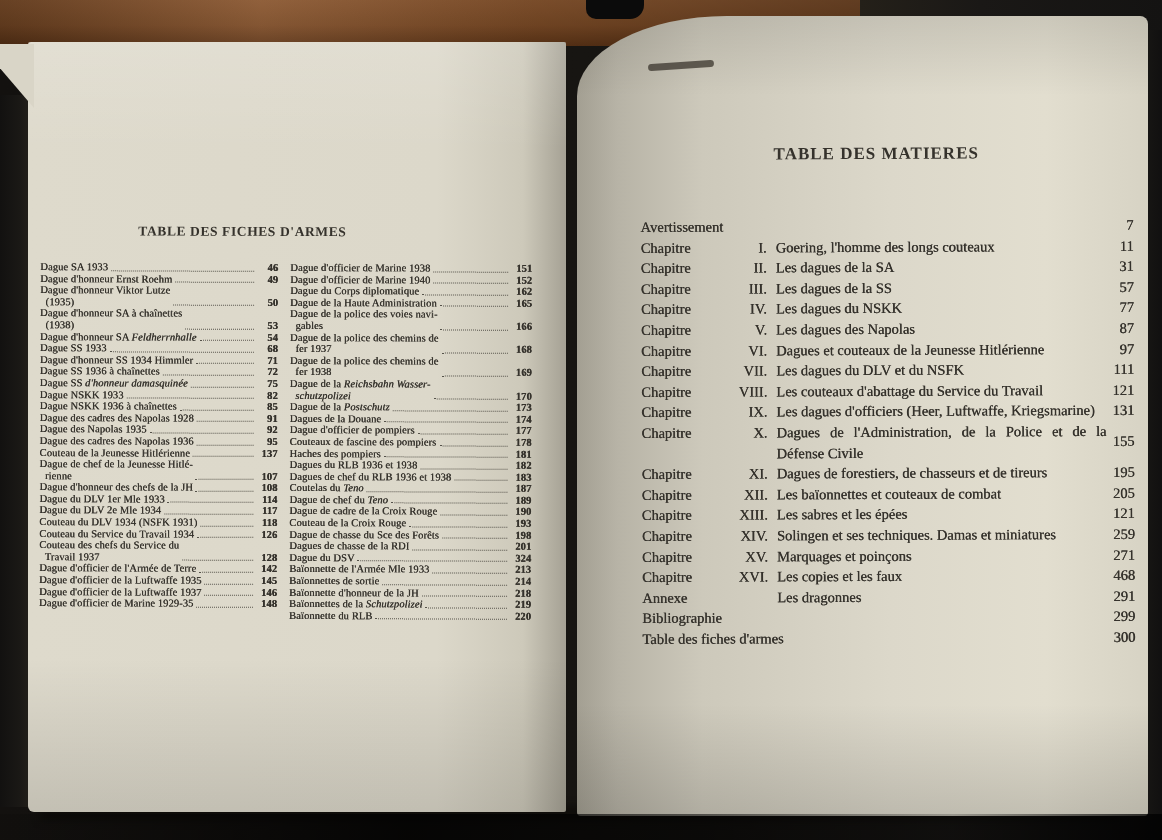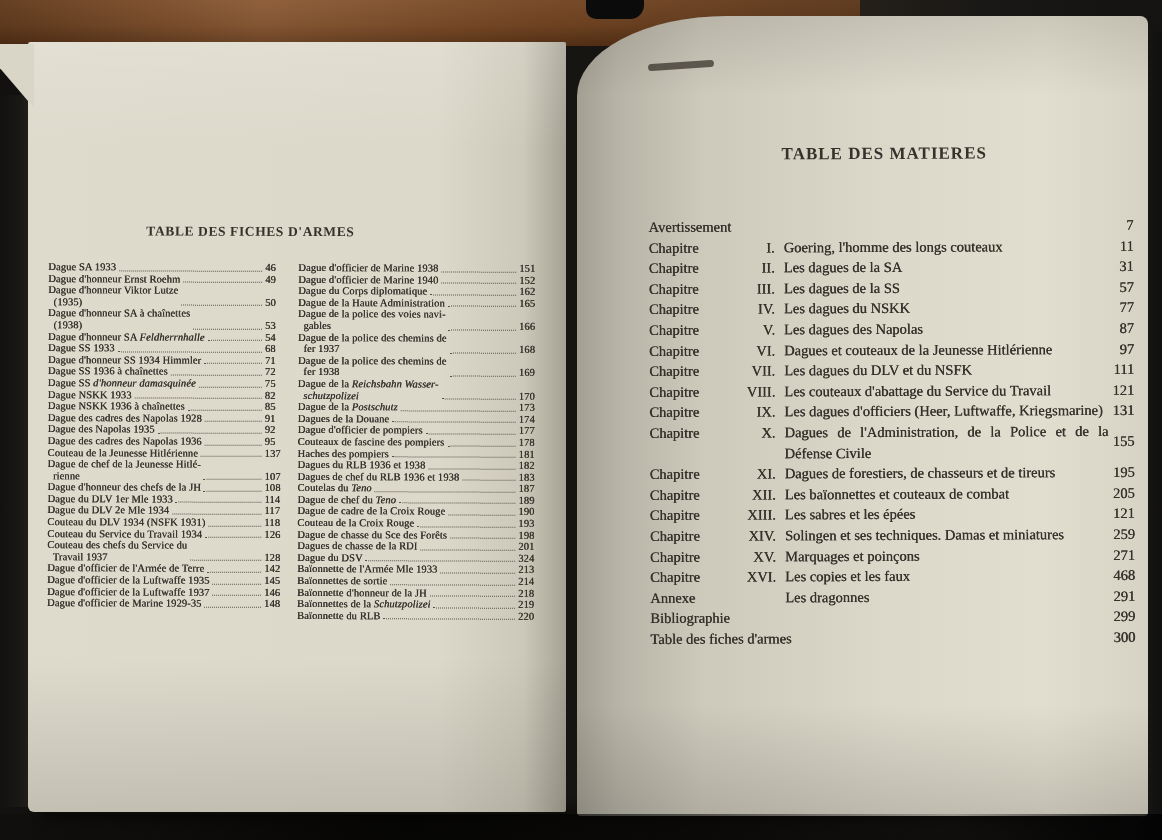--- a/index.html
+++ b/index.html
@@ -21,21 +21,21 @@
     background:linear-gradient(90deg,#121110 0%,#1b1916 70%,#23201a 100%);}
   .side-dark-right{position:absolute;right:0;top:30px;width:22px;height:790px;
     background:linear-gradient(90deg,#191815 0%,#111010 100%);}
   .lp-topsliver{position:absolute;left:0;top:44px;width:34px;height:64px;background:#d9d5c7;
     clip-path:polygon(0 0,100% 0,100% 100%,0 38%);}
   .gutter-blob{position:absolute;left:586px;top:0;width:58px;height:19px;background:#0b0b0b;
     border-radius:0 0 14px 10px;}
   .edge-squiggle{position:absolute;left:648px;top:62px;width:66px;height:7px;background:#39342c;
     border-radius:4px;transform:rotate(-4deg);opacity:.75;}
   
-  .page{position:absolute;box-sizing:border-box;padding-left:8px;}
+  .page{position:absolute;box-sizing:border-box;}
   #left-page{left:28px;top:42px;width:538px;height:770px;border-radius:3px 2px 2px 6px;
     background:linear-gradient(90deg,#dedacc 0%,#dcd8ca 76%,#cdc9ba 92%,#a5a194 100%);}
   #left-page:after{content:"";position:absolute;inset:0;
     background:linear-gradient(180deg,rgba(255,255,255,.14) 0%,rgba(0,0,0,0) 14%,rgba(0,0,0,0) 80%,rgba(0,0,0,.12) 100%);}
   #right-page{left:577px;top:16px;width:571px;height:800px;
     border-radius:150px 8px 4px 4px / 80px 8px 4px 4px;
     background:linear-gradient(90deg,#a39f92 0%,#b7b3a6 7%,#cdc9bb 22%,#dcd8ca 55%,#e2decf 82%,#d7d3c4 100%);}
   #right-page:after{content:"";position:absolute;inset:0;border-radius:inherit;
     background:linear-gradient(180deg,rgba(0,0,0,.1) 0%,rgba(0,0,0,0) 10%,rgba(0,0,0,0) 86%,rgba(0,0,0,.14) 100%);}
   .page-shadow-bottom{position:absolute;left:40px;bottom:20px;width:1080px;height:14px;
@@ -43,21 +43,21 @@
   
   .lp-content{position:relative;z-index:2;padding:182px 14px 0 12px;transform:rotate(.2deg);}
   .lp-title{font-weight:700;font-size:13.5px;letter-spacing:.6px;margin-left:98px;white-space:nowrap;}
   .fiches-cols{display:flex;gap:12px;margin-top:22px;}
   .fcol{font-size:10.5px;line-height:11.6px;letter-spacing:.1px;}
   .fcol1{width:238px;}
   .fcol2{width:242px;}
   .arm{display:flex;align-items:flex-end;}
   .albl{white-space:pre-wrap;text-shadow:.3px 0 0 currentColor;}
   .dots{flex:1 1 6px;min-width:5px;border-bottom:1.6px dotted #55524a;margin:0 3px 2px 3px;}
-  .apg{width:21px;flex:none;text-shadow:.3px 0 0 currentColor;}
+  .apg{width:21px;text-align:right;flex:none;text-shadow:.3px 0 0 currentColor;font-weight:bold;}
   
   .rp-content{position:relative;z-index:2;padding:128px 14px 0 64px;transform:rotate(-.25deg);}
   .rp-title{font-weight:700;font-size:17px;letter-spacing:1px;text-align:center;width:472px;}
   .toc{margin-top:52px;font-size:14.5px;line-height:20.6px;}
   .toc-row{display:flex;align-items:flex-start;}
   .lab{min-width:86px;white-space:nowrap;flex:none;text-shadow:.3px 0 0 currentColor;}
   .num{width:40px;text-align:right;white-space:nowrap;flex:none;text-shadow:.3px 0 0 currentColor;}
   .tit{width:330px;margin-left:9px;text-align:justify;text-shadow:.3px 0 0 currentColor;}
   .pg{margin-left:auto;align-self:center;width:26px;text-align:right;flex:none;text-shadow:.3px 0 0 currentColor;}
   i{font-style:italic;text-align:right;}

